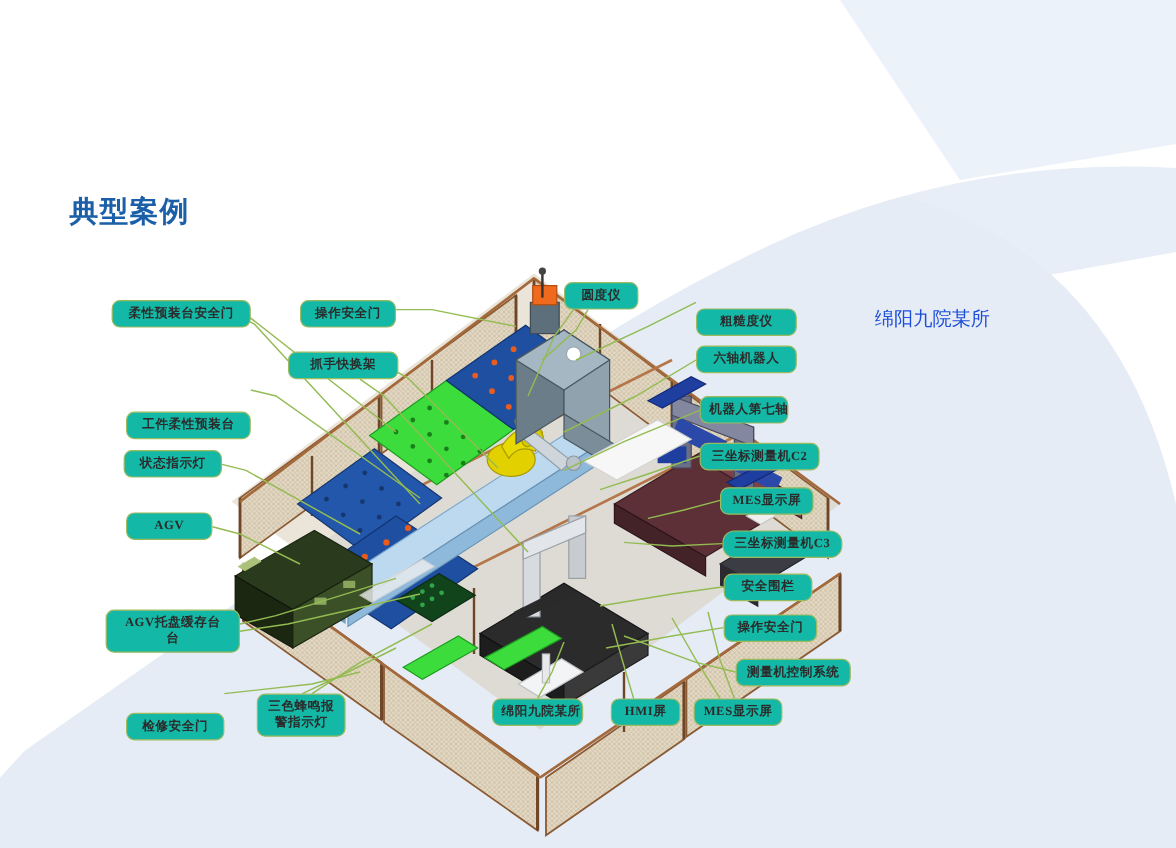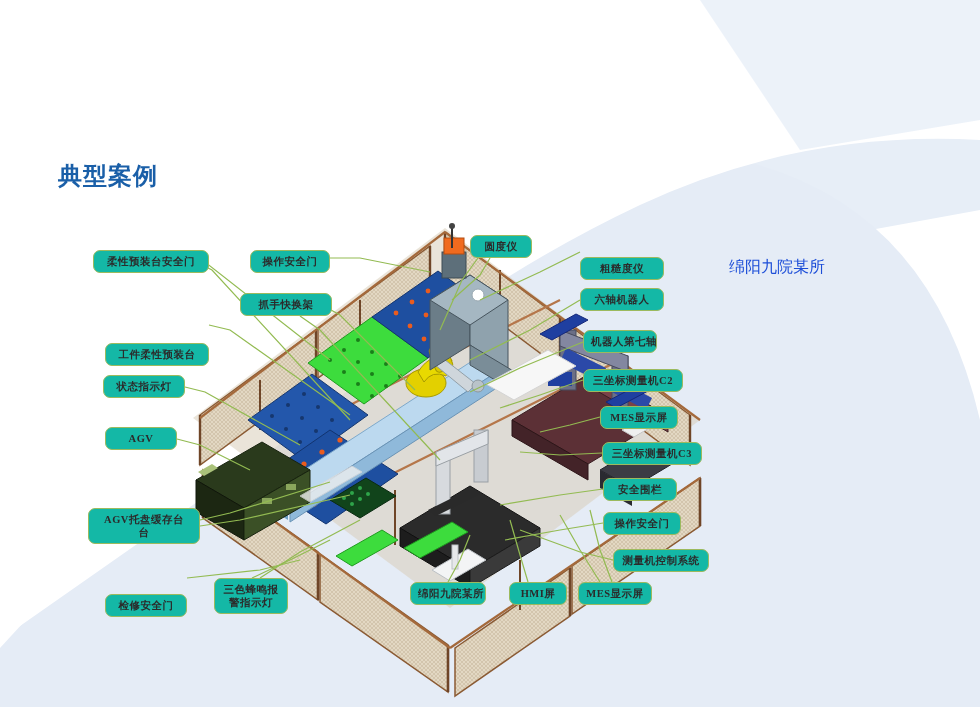--- a/index.html
+++ b/index.html
@@ -351,21 +351,21 @@
       <div class="callout" style="left: 470px; top: 235px; width: 62px; min-height: 23px;"><span>圆度仪</span></div>
       <div class="callout" style="left: 580px; top: 240px; width: 84px; min-height: 23px; margin-top: 17px;"><span>粗糙度仪</span></div>
       <div class="callout" style="left: 240px; top: 293px; width: 92px; min-height: 23px;"><span>抓手快换架</span></div>
       <div class="callout" style="left: 580px; top: 288px; width: 84px; min-height: 23px;"><span>六轴机器人</span></div>
       <div class="callout" style="left: 105px; top: 313px; width: 104px; min-height: 23px; margin-top: 30px;"><span>工件柔性预装台</span></div>
       <div class="callout" style="left: 583px; top: 330px; width: 74px; min-height: 23px;"><span>机器人第七轴</span></div>
       <div class="callout" style="left: 583px; top: 369px; width: 100px; min-height: 23px;"><span>三坐标测量机C2</span></div>
       <div class="callout" style="left: 103px; top: 375px; width: 82px; min-height: 23px;"><span>状态指示灯</span></div>
       <div class="callout" style="left: 600px; top: 406px; width: 78px; min-height: 23px;"><span>MES显示屏</span></div>
       <div class="callout" style="left: 105px; top: 427px; width: 72px; min-height: 23px;"><span>AGV</span></div>
-      <div class="callout" style="left: 602px; top: 442px; width: 100px; min-height: 23px;"><span>三坐标测量机C3</span></div>
+      <div class="callout" style="left: 602px; top: 442px; width: 100px; min-height: 23px; border-radius: 10px;"><span>三坐标测量机C3</span></div>
       <div class="callout" style="left: 603px; top: 478px; width: 74px; min-height: 23px;"><span>安全围栏</span></div>
       <div class="callout" style="left: 603px; top: 512px; width: 78px; min-height: 23px;"><span>操作安全门</span></div>
       <div class="callout two-line" style="left: 88px; top: 508px; width: 112px; min-height: 36px;">
         <div>AGV托盘缓存台</div>
         <div>台</div>
       </div>
       <div class="callout" style="left: 613px; top: 549px; width: 96px; min-height: 23px;"><span>测量机控制系统</span></div>
       <div class="callout" style="left: 105px; top: 570px; width: 82px; min-height: 23px; margin-top: 24px;"><span>检修安全门</span></div>
       <div class="callout two-line" style="left: 214px; top: 578px; width: 74px; min-height: 36px;">
         <div>三色蜂鸣报</div>

